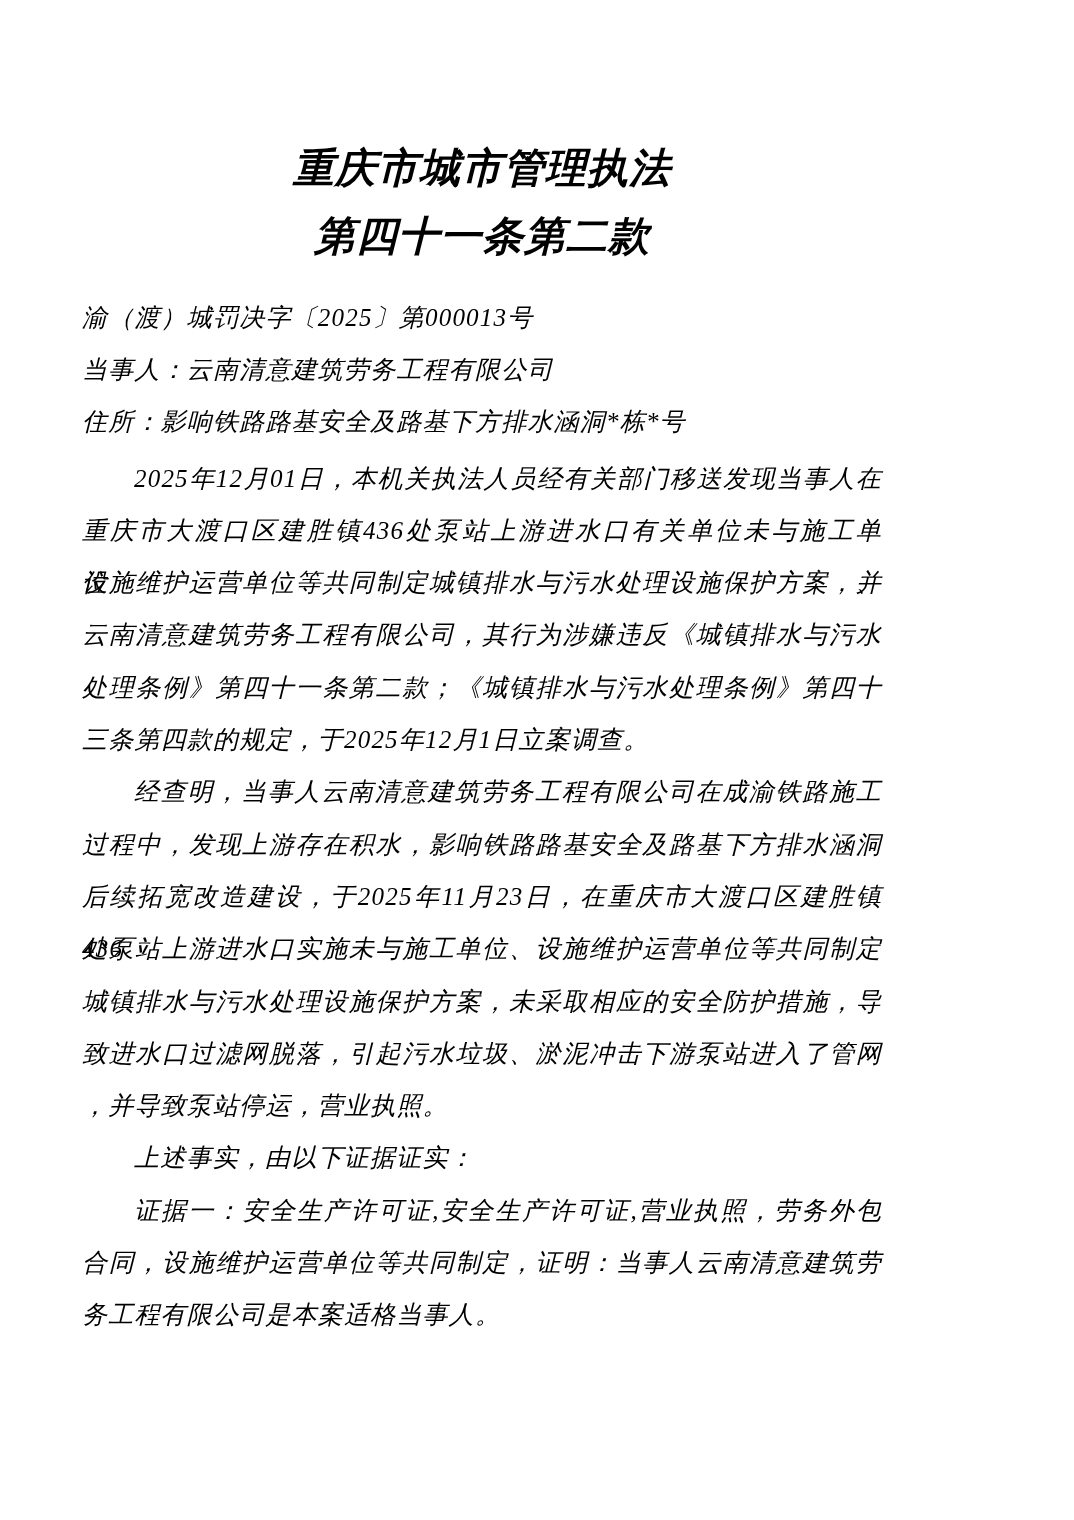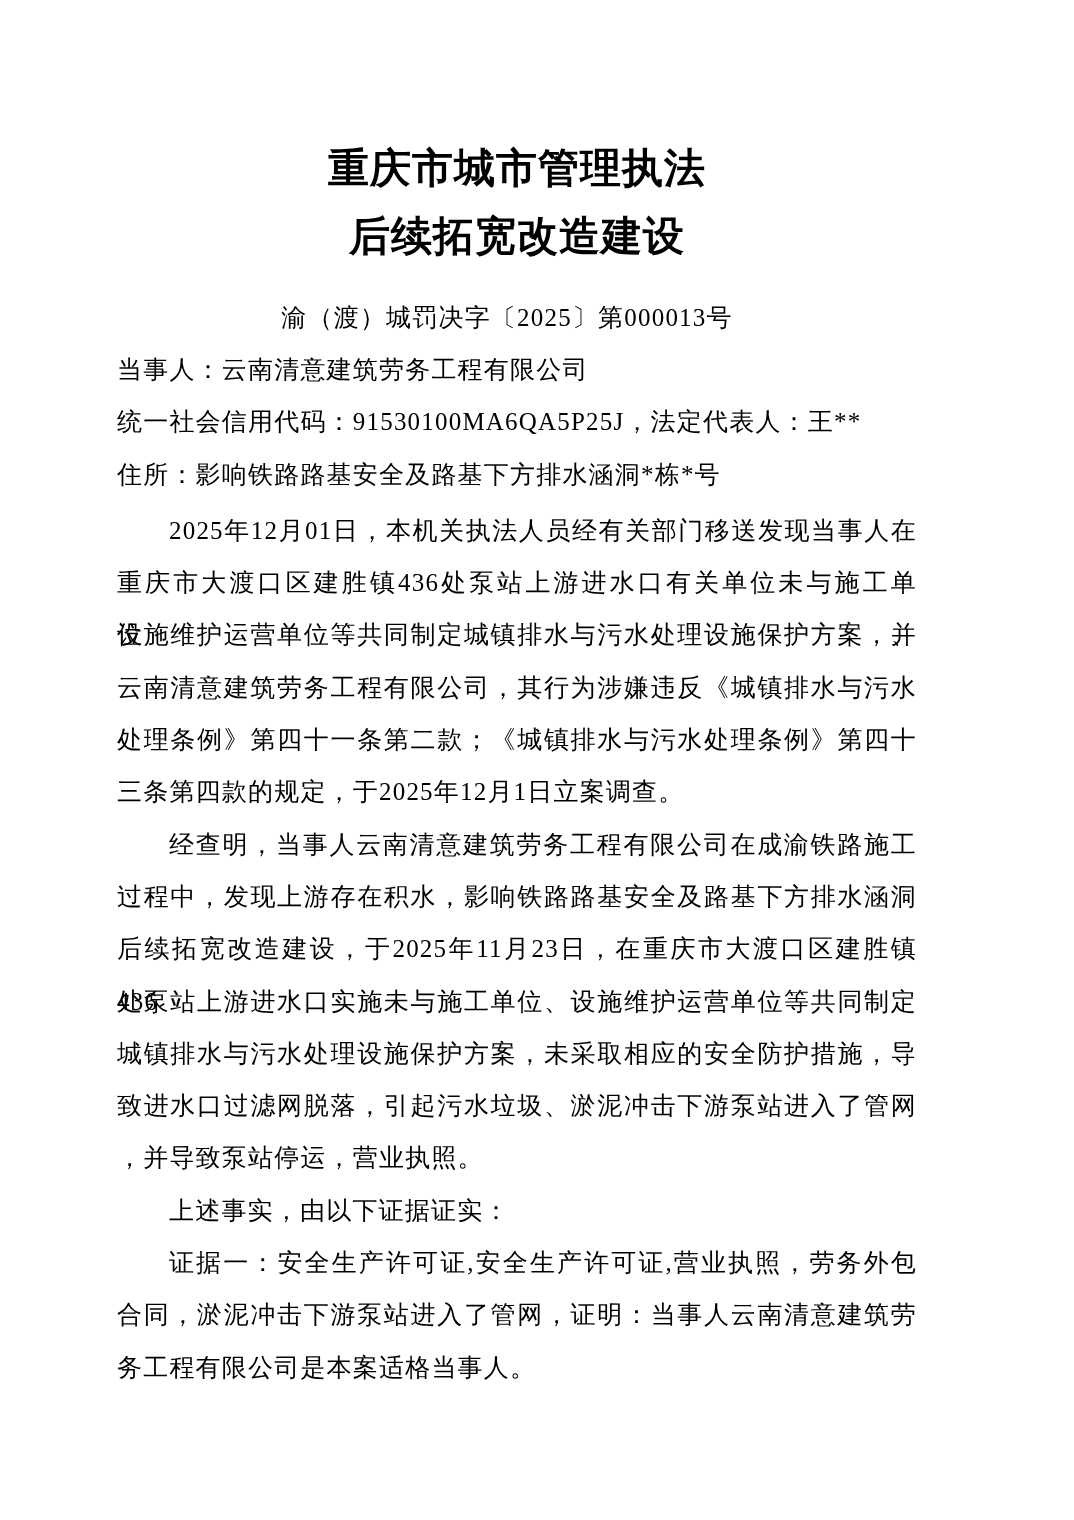--- a/index.html
+++ b/index.html
@@ -9,36 +9,37 @@
   }
   .page {
     position: relative;
     width: 1074px;
     height: 1520px;
     background: #ffffff;
     overflow: hidden;
     color: #000000;
   }
   .column {
-    margin-left: 117px;
+    margin-left: 82px;
     width: 800px;
+    font-style: italic;
   }
   .title-block {
     padding-top: 134px;
     text-align: center;
     font-family: "DejaVu Sans", "Liberation Sans", sans-serif;
     font-weight: bold;
     font-size: 41px;
     line-height: 68px;
     letter-spacing: 1px;
     color: #000000;
   }
   .doc-number {
     margin-top: 22px;
-    text-align: center;
+    text-align: left;
     padding-right: 20px;
     font-family: "Liberation Serif", "DejaVu Serif", serif;
     font-size: 26px;
     line-height: 52px;
     letter-spacing: 1px;
     white-space: nowrap;
   }
   .body-text {
     font-family: "Liberation Serif", "DejaVu Serif", serif;
     font-size: 25px;
@@ -62,45 +63,44 @@
     margin-top: 4px;
   }
 </style>
 </head>
 <body>
 
 <div class="page">
   <div class="column">
     <div class="title-block">
       <div>重庆市城市管理执法</div>
-      <div>后续拓宽改造建设</div>
+      <div>第四十一条第二款</div>
     </div>
 
     <div class="doc-number body-text">渝（渡）城罚决字〔2025〕第000013号</div>
 
     <div class="body-text">
       <div class="line">当事人：云南清意建筑劳务工程有限公司</div>
-      <div class="line">统一社会信用代码：91530100MA6QA5P25J，法定代表人：王**</div>
       <div class="line">住所：影响铁路路基安全及路基下方排水涵洞*栋*号</div>
 
       <div class="line just indent p-start">2025年12月01日，本机关执法人员经有关部门移送发现当事人在</div>
       <div class="line just">重庆市大渡口区建胜镇436处泵站上游进水口有关单位未与施工单位、</div>
       <div class="line just">设施维护运营单位等共同制定城镇排水与污水处理设施保护方案，并</div>
       <div class="line just">云南清意建筑劳务工程有限公司，其行为涉嫌违反《城镇排水与污水</div>
       <div class="line just">处理条例》第四十一条第二款；《城镇排水与污水处理条例》第四十</div>
       <div class="line">三条第四款的规定，于2025年12月1日立案调查。</div>
 
       <div class="line just indent">经查明，当事人云南清意建筑劳务工程有限公司在成渝铁路施工</div>
       <div class="line just">过程中，发现上游存在积水，影响铁路路基安全及路基下方排水涵洞</div>
       <div class="line just">后续拓宽改造建设，于2025年11月23日，在重庆市大渡口区建胜镇436</div>
       <div class="line just">处泵站上游进水口实施未与施工单位、设施维护运营单位等共同制定</div>
       <div class="line just">城镇排水与污水处理设施保护方案，未采取相应的安全防护措施，导</div>
       <div class="line just">致进水口过滤网脱落，引起污水垃圾、淤泥冲击下游泵站进入了管网</div>
       <div class="line">，并导致泵站停运，营业执照。</div>
 
       <div class="line indent">上述事实，由以下证据证实：</div>
 
       <div class="line just indent">证据一：安全生产许可证,安全生产许可证,营业执照，劳务外包</div>
-      <div class="line just">合同，淤泥冲击下游泵站进入了管网，证明：当事人云南清意建筑劳</div>
+      <div class="line just">合同，设施维护运营单位等共同制定，证明：当事人云南清意建筑劳</div>
       <div class="line">务工程有限公司是本案适格当事人。</div>
     </div>
   </div>
 </div>
 
 </body></html>

